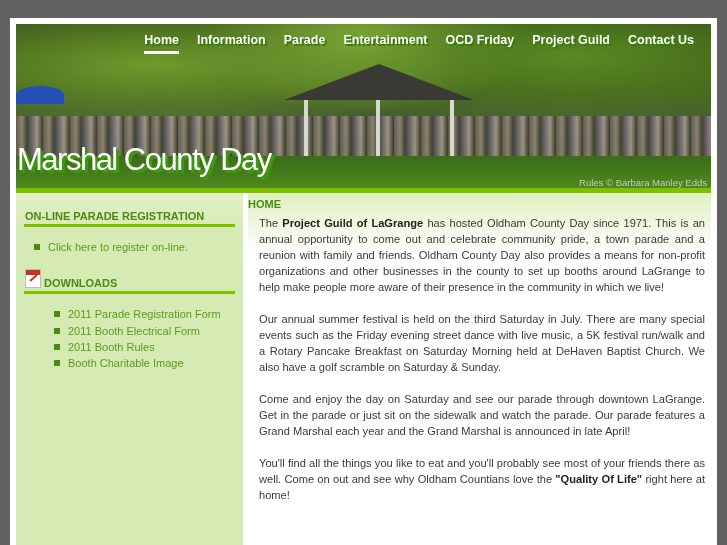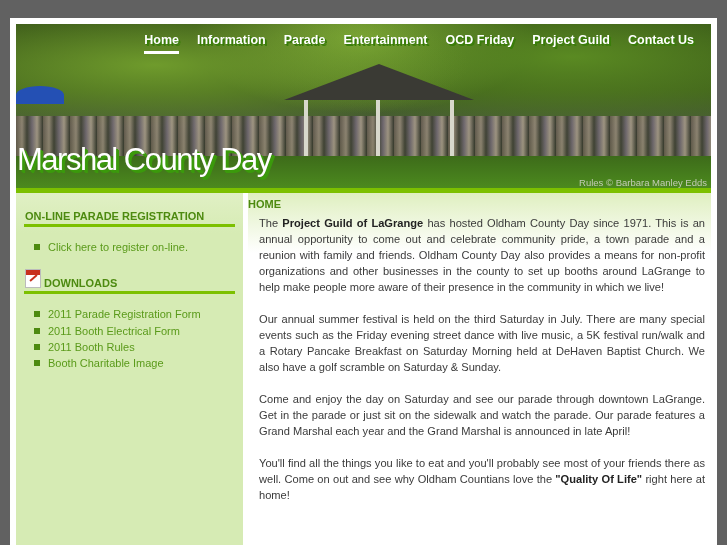--- a/index.html
+++ b/index.html
@@ -120,21 +120,21 @@
   <aside class="sidebar">
     <div class="side-heading">ON-LINE PARADE REGISTRATION</div>
     <ul class="side-list" style="margin-top:10px;">
       <li>Click here to register on-line.</li>
     </ul>
 
     <div class="side-heading downloads-head" style="padding-top:2px;">
       <span class="pdf-icon"></span>
       <span>DOWNLOADS</span>
     </div>
-    <ul class="side-list" style="margin-top:11px;">
+    <ul class="side-list" style="margin-top:11px;margin-left:20px;">
       <li>2011 Parade Registration Form</li>
       <li>2011 Booth Electrical Form</li>
       <li>2011 Booth Rules</li>
       <li>Booth Charitable Image</li>
     </ul>
   </aside>
 
   <main class="main">
     <div class="main-heading">HOME</div>
     <div class="main-body">

